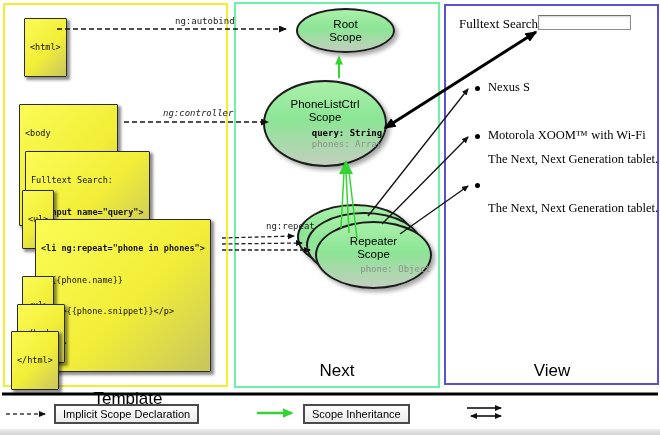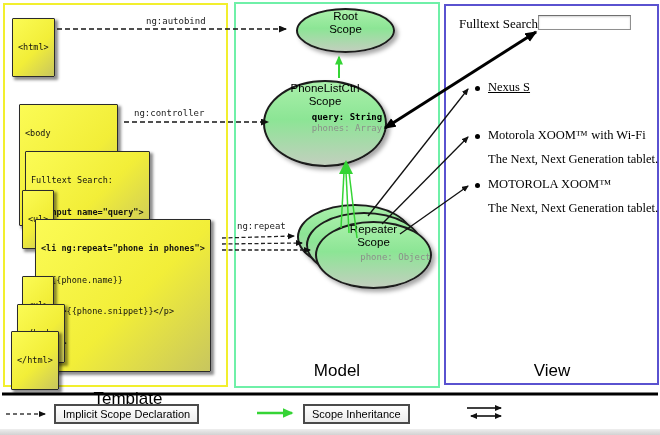--- a/index.html
+++ b/index.html
@@ -16,29 +16,29 @@
     border:1.5px solid #2b2b2b; border-radius:1px;
     box-shadow:2.5px 2.5px 3px rgba(0,0,0,0.45);
     padding:2px 5px; color:#111;
     font-family:"DejaVu Sans Mono",monospace; font-size:8.5px; line-height:10.5px;
     white-space:pre; }
   .code-box .b { font-weight:bold; }
 
   .scope { position:absolute; z-index:2; border-radius:50%; border:2px solid #1c1c1c;
     background:linear-gradient(180deg,#aaf0aa 0%,#8ce595 45%,#c2cfbe 100%);
     box-shadow:3px 3px 4px rgba(0,0,0,0.35);
-    display:flex; flex-direction:column; align-items:center; 
+    display:flex; flex-direction:column; align-items:center; justify-content:center;
     text-align:center; }
   .scope .t   { font-size:11.5px; line-height:13px; color:#000; }
   .scope .prop{ font-family:"DejaVu Sans Mono",monospace; font-size:9px; line-height:11px; white-space:pre;margin-left:44px; }
   .prop-bold  { font-weight:bold; color:#000; }
   .prop-gray  { color:#8a9089; }
 
   .conn-label { position:absolute; z-index:4; color:#222;
-    font-family:"DejaVu Sans Mono",monospace; font-size:9px; white-space:pre; }
+    font-family:"DejaVu Sans Mono",monospace; font-size:9px; white-space:pre;margin-left:29px; }
 
   .section-label { position:absolute; z-index:4; font-size:17px; color:#000; transform:translateX(-50%); }
 
   .view-text { position:absolute; z-index:3; font-family:"Liberation Serif",serif; font-size:12.5px; color:#000; white-space:nowrap; }
   .bullet { position:absolute; z-index:3; width:5px; height:5px; border-radius:50%; background:#000; }
   .search-input { position:absolute; z-index:3; left:538px; top:15px; width:87px; height:13px;
     border:1px solid #8f8f8f; border-top-color:#6f6f6f; background:#fff;
     box-shadow:inset 0 1px 2px rgba(0,0,0,0.18); font-size:10px; padding:0 2px; }
 
   .legend-box { position:absolute; z-index:4; top:404px; height:13px;
@@ -53,21 +53,21 @@
 <body>
 
 <div class="stage">
 
   <div class="bottom-strip"></div>
 
   <div class="panel panel-template"></div>
   <div class="panel panel-model"></div>
   <div class="panel panel-view"></div>
 
-  <div class="code-box" style="left:12px; top:18px;">
+  <div class="code-box" style="left:24px; top:18px;">
     <div>&lt;html&gt;</div>
   </div>
 
   <div class="code-box" style="left:19px; top:104px;">
     <div>&lt;body</div>
     <div> ng:controller=</div>
     <div> "PhoneListCtrl"&gt;</div>
   </div>
 
   <div class="code-box" style="left:25px; top:151px;">
@@ -92,21 +92,21 @@
 
   <div class="code-box" style="left:17px; top:304px;">
     <div>&lt;/body&gt;</div>
   </div>
 
   <div class="code-box" style="left:11px; top:331px;">
     <div>&lt;/html&gt;</div>
   </div>
 
   <div class="conn-label" style="left:146px; top:16px;">ng:autobind</div>
-  <div class="conn-label" style="left:134px; top:108px;">ng:controller</div>
+  <div class="conn-label" style="left:134px; top:108px;font-style:italic;">ng:controller</div>
   <div class="conn-label" style="left:237px; top:221px;">ng:repeat</div>
 
   <div class="scope" style="left:296px; top:8px; width:95px; height:41px;">
     <div class="t">Root</div>
     <div class="t">Scope</div>
   </div>
 
   <div class="scope" style="left:263px; top:80px; width:120px; height:83px;">
     <div class="t">PhoneListCtrl</div>
     <div class="t">Scope</div>
@@ -119,32 +119,31 @@
   <div class="scope" style="left:315px; top:221px; width:113px; height:64px;">
     <div class="t">Repeater</div>
     <div class="t">Scope</div>
     <div class="prop prop-gray" style="margin-top:3px;">phone: Object</div>
   </div>
 
   <div class="view-text" style="left:459px; top:16px; font-size:13px;">Fulltext Search:</div>
   <input class="search-input" type="text" value="" style="">
 
   <span class="bullet" style="left:475px; top:86px;"></span>
-  <div class="view-text" style="left:488px; top:80px;text-decoration:underline;">Nexus S</div>
+  <div class="view-text" style="left:488px; top:80px;">Nexus S</div>
 
   <span class="bullet" style="left:475px; top:134px;"></span>
   <div class="view-text" style="left:488px; top:128px;">Motorola XOOM™  with Wi-Fi</div>
   <div class="view-text" style="left:488px; top:152px;">The Next, Next Generation tablet.</div>
 
   <span class="bullet" style="left:475px; top:183px;"></span>
-  <div class="view-text" style="left:488px; top:177px;">MOTOROLA XOOM™</div>
   <div class="view-text" style="left:488px; top:201px;">The Next, Next Generation tablet.</div>
 
   <div class="section-label" style="left:128px; top:381px;margin-top:8px;">Template</div>
-  <div class="section-label" style="left:337px; top:361px;">Model</div>
+  <div class="section-label" style="left:337px; top:361px;">Next</div>
   <div class="section-label" style="left:552px; top:361px;">View</div>
 
   <div class="legend-box" style="left:54px;">Implicit Scope Declaration</div>
   <div class="legend-box" style="left:303px;">Scope Inheritance</div>
 
   <svg class="overlay" width="660" height="435">
     <defs>
       <marker id="mA" markerUnits="userSpaceOnUse" markerWidth="9" markerHeight="8" refX="7" refY="3.5" orient="auto">
           <path d="M0,0 L8,3.5 L0,7 Z" fill="#111"></path>
         </marker>

